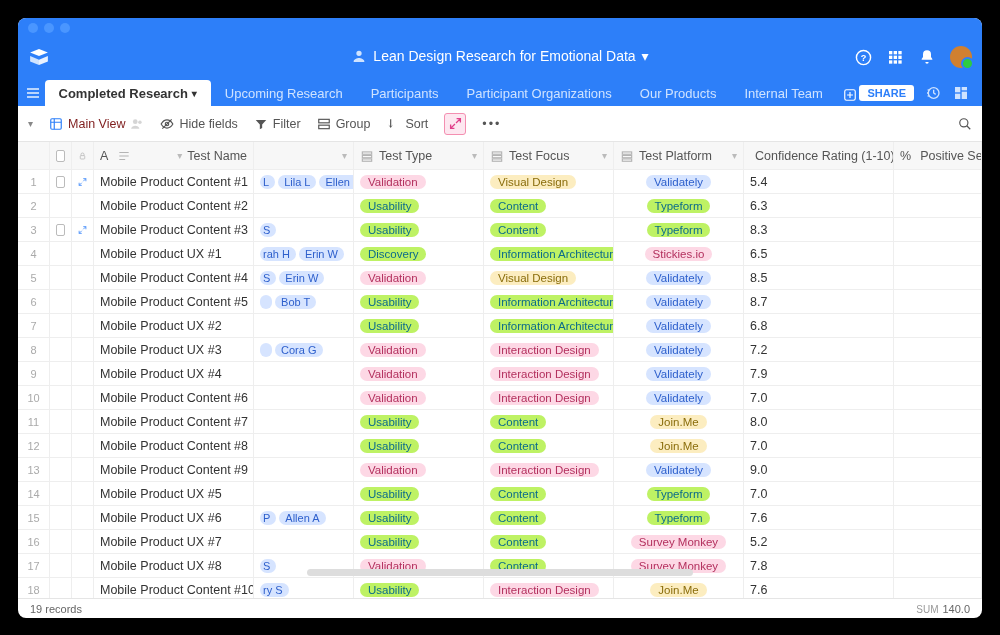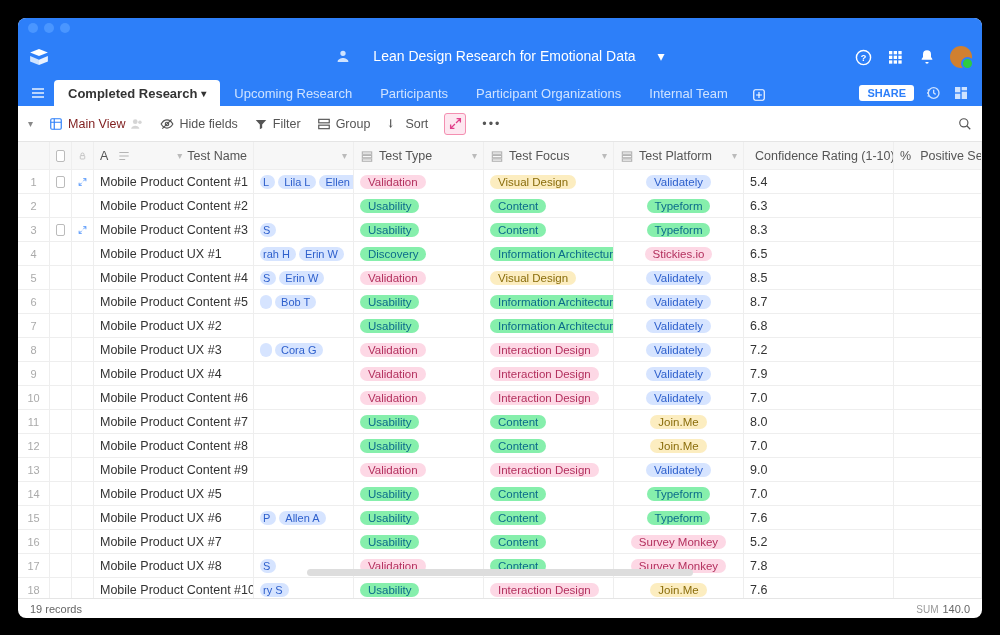--- a/index.html
+++ b/index.html
@@ -3,21 +3,21 @@
 <meta charset="utf-8">
 <style>
   * { box-sizing: border-box; margin: 0; padding: 0; }
   html, body { width: 1000px; height: 635px; overflow: hidden; font-family: -apple-system, BlinkMacSystemFont, "Segoe UI", Helvetica, Arial, sans-serif; font-size: 13px; background:#000; }
   .frame { position:absolute; left:18px; top:18px; width:964px; height:600px; background:#fff; border-radius:8px; overflow:hidden; box-shadow:0 10px 40px rgba(0,0,0,.4); display:flex; flex-direction:column; }
   .titlebar { height:20px; background:#2d7ff9; display:flex; align-items:center; padding-left:10px; gap:6px; flex-shrink:0;}
   .tl-dot { width:10px; height:10px; border-radius:50%; background:#4a96ff; }
   .header { background:#2d7ff9; color:#fff; display:flex; align-items:center; height:38px; padding:0 10px; flex-shrink:0; position:relative;}
   .header .logo { width:22px; height:16px; margin-right:10px; display:flex; align-items:center;}
   .header .title { position:absolute; left:0; right:0; text-align:center; font-weight:500; font-size:14px; pointer-events:none;}
-  .header .title-inner { display:inline-flex; align-items:center; gap:22px;}
+  .header .title-inner { display:inline-flex; align-items:center; gap:6px;}
   .header-right { margin-left:auto; display:flex; gap:14px; align-items:center;}
   .hicon { width:18px; height:18px; display:flex; align-items:center; justify-content:center; color:#fff;}
   .avatar { width:22px; height:22px; border-radius:50%; background:#d08030; position:relative;}
   .avatar::after{content:"";position:absolute;right:-2px;bottom:-2px;width:9px;height:9px;border-radius:50%;background:#2ecc40;border:2px solid #2d7ff9;}
   .tabbar { background:#2d7ff9; height:30px; display:flex; align-items:flex-end; padding:0 6px; flex-shrink:0; gap:2px;}
   .menu-btn { width:28px; height:26px; display:flex; align-items:center; justify-content:center; color:#fff;}
   .tab { height:26px; padding:0 14px; display:flex; align-items:center; color:#cfe3ff; font-size:13px; border-radius:4px 4px 0 0; cursor:pointer; white-space:nowrap;}
   .tab.active { background:#fff; color:#333; font-weight:600;}
   .tab .chev { margin-left:4px; font-size:10px;}
   .tab-add { width:22px; height:22px; display:flex; align-items:center; justify-content:center; color:#fff; margin-left:4px;}
@@ -46,21 +46,21 @@
   .c-type { width:130px;}
   .c-focus { width:130px;}
   .c-platform { width:130px;justify-content:center;}
   .c-conf { width:150px; justify-content:flex-start; padding-right:10px;}
   .c-pos { width:88px;}
   .hdr-label{display:flex;align-items:center;gap:5px;width:100%;}
   .hdr-label .sort{margin-left:auto;color:#bbb;font-size:10px;}
   .chk { width:12px; height:12px; border:1px solid #bbb; border-radius:2px; background:#fff;}
   .exp-ic { width:14px; height:14px; }
   .pill { padding:1px 8px; border-radius:10px; font-size:11.5px;}
-  .pill-cyan{background:#86efac;color:#0b6b8a;}
+  .pill-cyan{background:#bef264;color:#0b6b8a;}
   .pill-pink{background:#fdd8e5;color:#b3305e;}
   .pill-yellow{background:#fcedc0;color:#8a6d0b;}
   .pill-blue{background:#d6e4ff;color:#2d5fcc;}
   .person{padding:1px 6px;border-radius:9px;background:#d6e4ff;color:#2d5fcc;font-size:11px;}
   .person.partial{padding-left:3px;}
   .footer{height:20px;border-top:1px solid #e5e5e5;display:flex;align-items:center;padding:0 12px;font-size:11px;color:#666;flex-shrink:0;gap:24px;}
   .footer .sum{margin-left:auto;}
   .hscroll{position:absolute;bottom:22px;left:30%;width:40%;height:7px;background:#ddd;border-radius:4px;}
   .col-ic{width:14px;height:14px;opacity:.6;}
 </style>
@@ -136,20 +136,23 @@
         <div class="tab">
           <span>Upcoming Research</span>
         </div>
         <div class="tab">
           <span>Participants</span>
         </div>
         <div class="tab">
           <span>Participant Organizations</span>
         </div>
         <div class="tab">
+          <span>Our Products</span>
+        </div>
+        <div class="tab">
           <span>Internal Team</span>
         </div>
       </div>
     <div class="tab-add">
         <svg viewBox="0 0 24 24" width="14" height="14" fill="#fff">
           <rect x="3" y="3" width="18" height="18" rx="3" fill="none" stroke="#fff" stroke-width="2"></rect>
           <path d="M12 7v10M7 12h10" stroke="#fff" stroke-width="2"></path>
         </svg>
       </div>
     <div class="tabbar-right">

